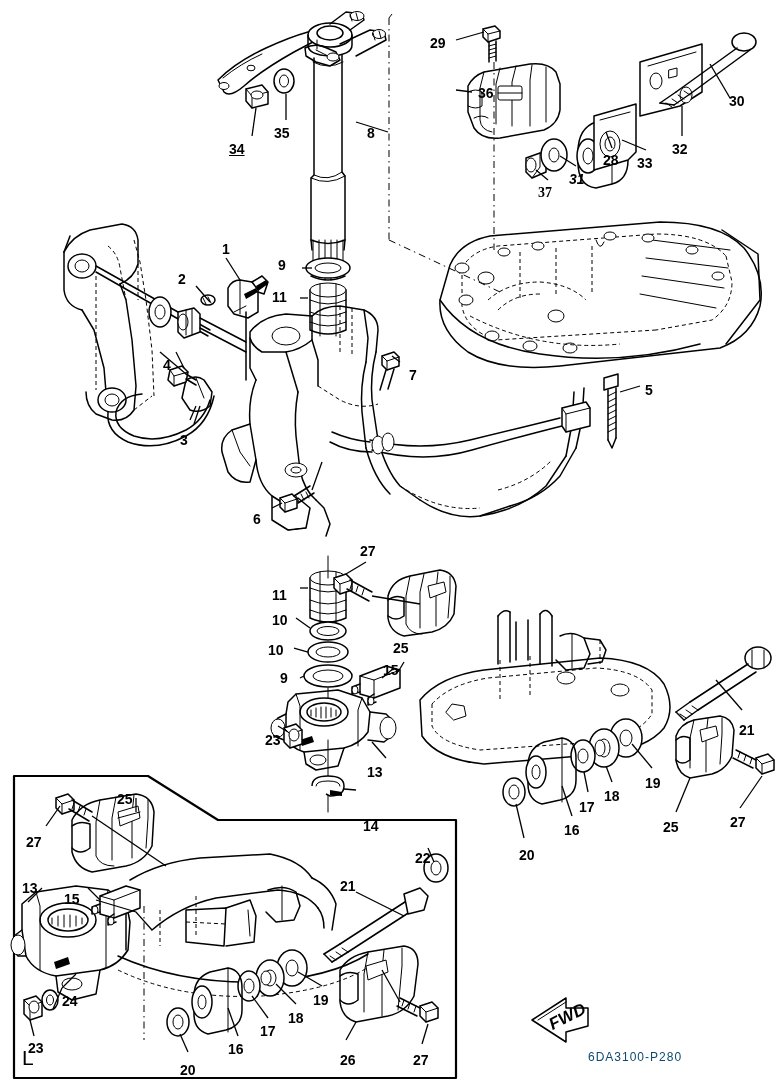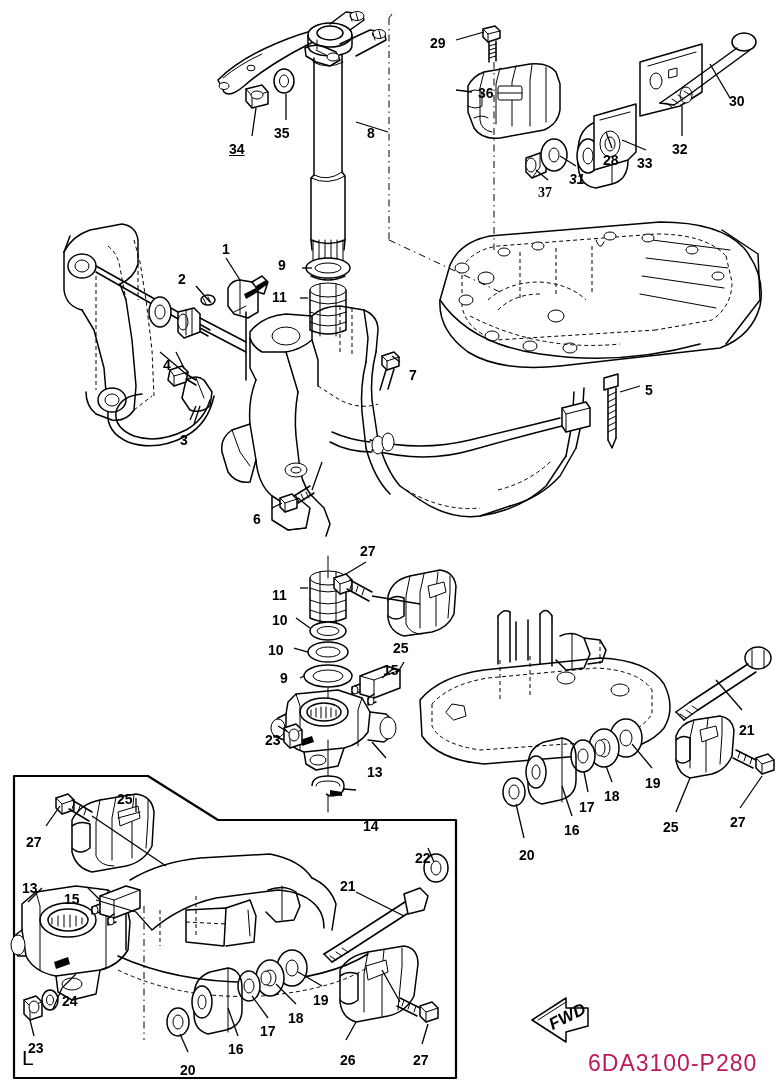--- a/index.html
+++ b/index.html
@@ -3,21 +3,21 @@
 <meta charset="utf-8">
 <title>Parts Diagram</title>
 <style>
   html,body{margin:0;padding:0;background:#fff;}
   body{width:783px;height:1090px;overflow:hidden;
        font-family:"Liberation Sans","DejaVu Sans",sans-serif;}
   #page{position:relative;width:783px;height:1090px;background:#ffffff;}
   svg.layer{position:absolute;left:0;top:0;width:783px;height:1090px;}
   .callout{position:absolute;font-weight:bold;font-size:14px;color:#000;
            line-height:1;white-space:nowrap;letter-spacing:0px;}
-  .partno{position:absolute;font-size:23px;color:#be185d;letter-spacing:1px;
+  .partno{position:absolute;font-size:12px;color:#0c4a6e;letter-spacing:1px;
           white-space:nowrap;}
   .lmark{position:absolute;font-size:21px;color:#000;white-space:nowrap;}
   .fwdtxt{font-weight:bold;font-size:17px;font-style:italic;}
 </style>
 </head>
 <body>
 
 <div id="page">
 
   <svg class="layer" viewBox="0 0 783 1090" xmlns="http://www.w3.org/2000/svg">

